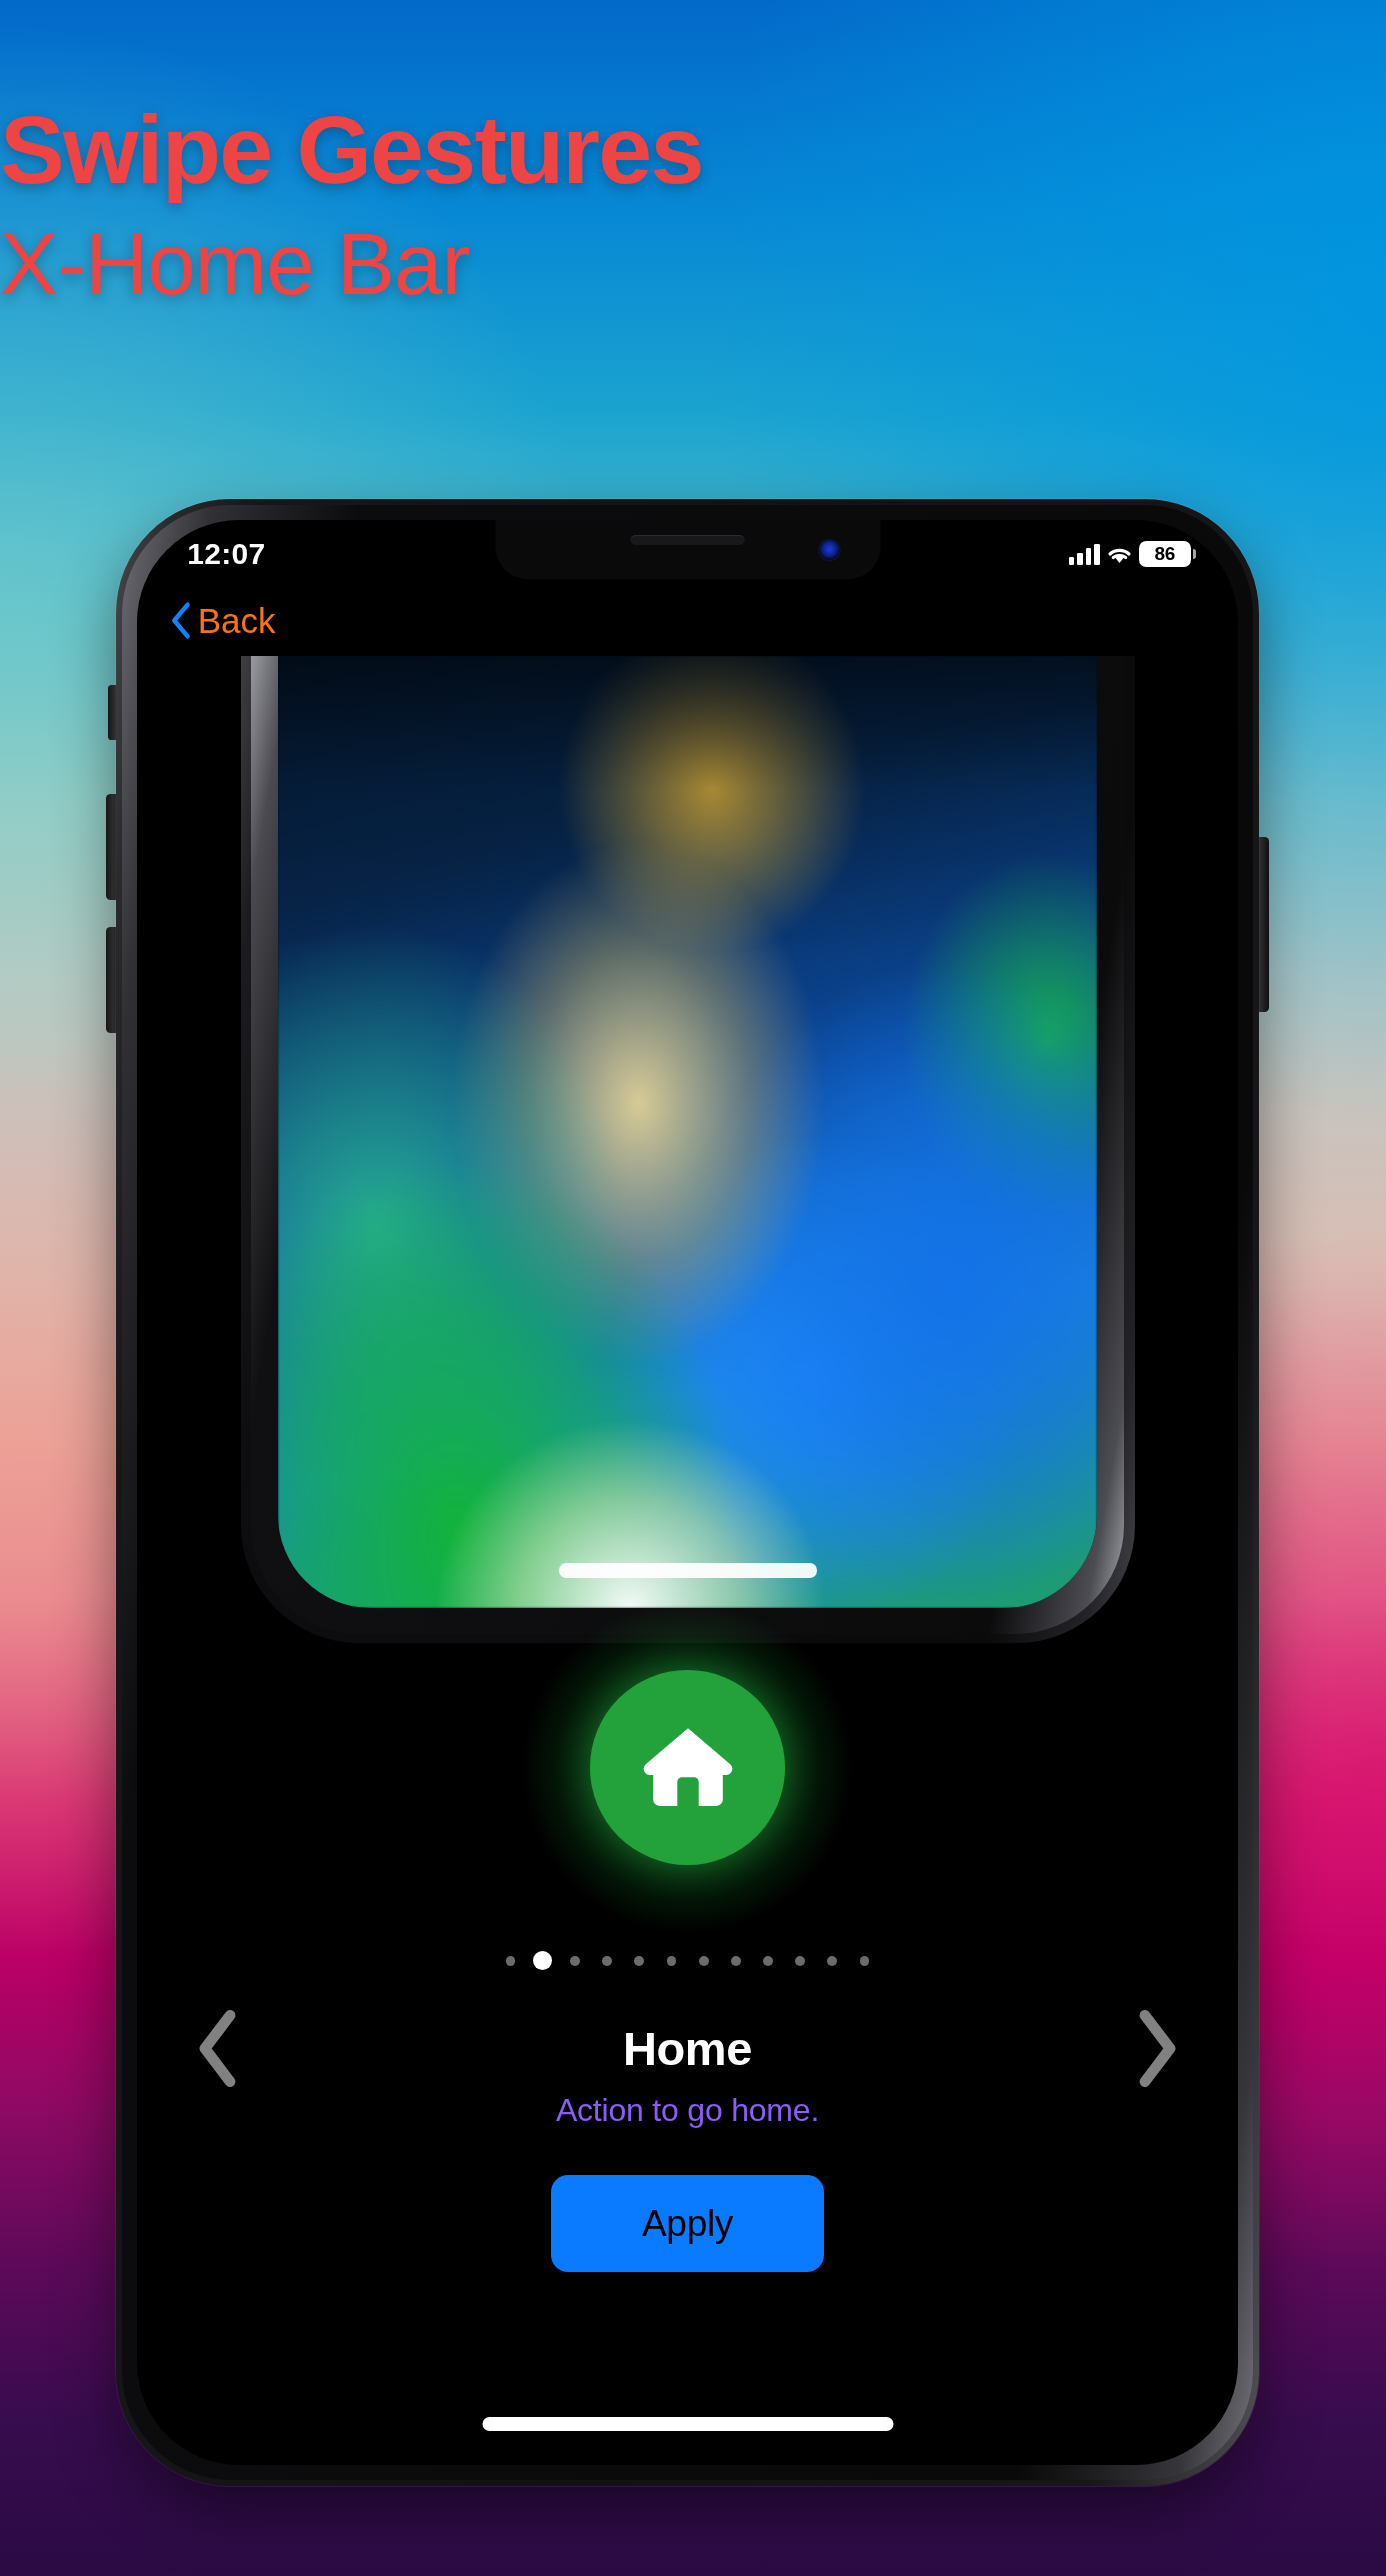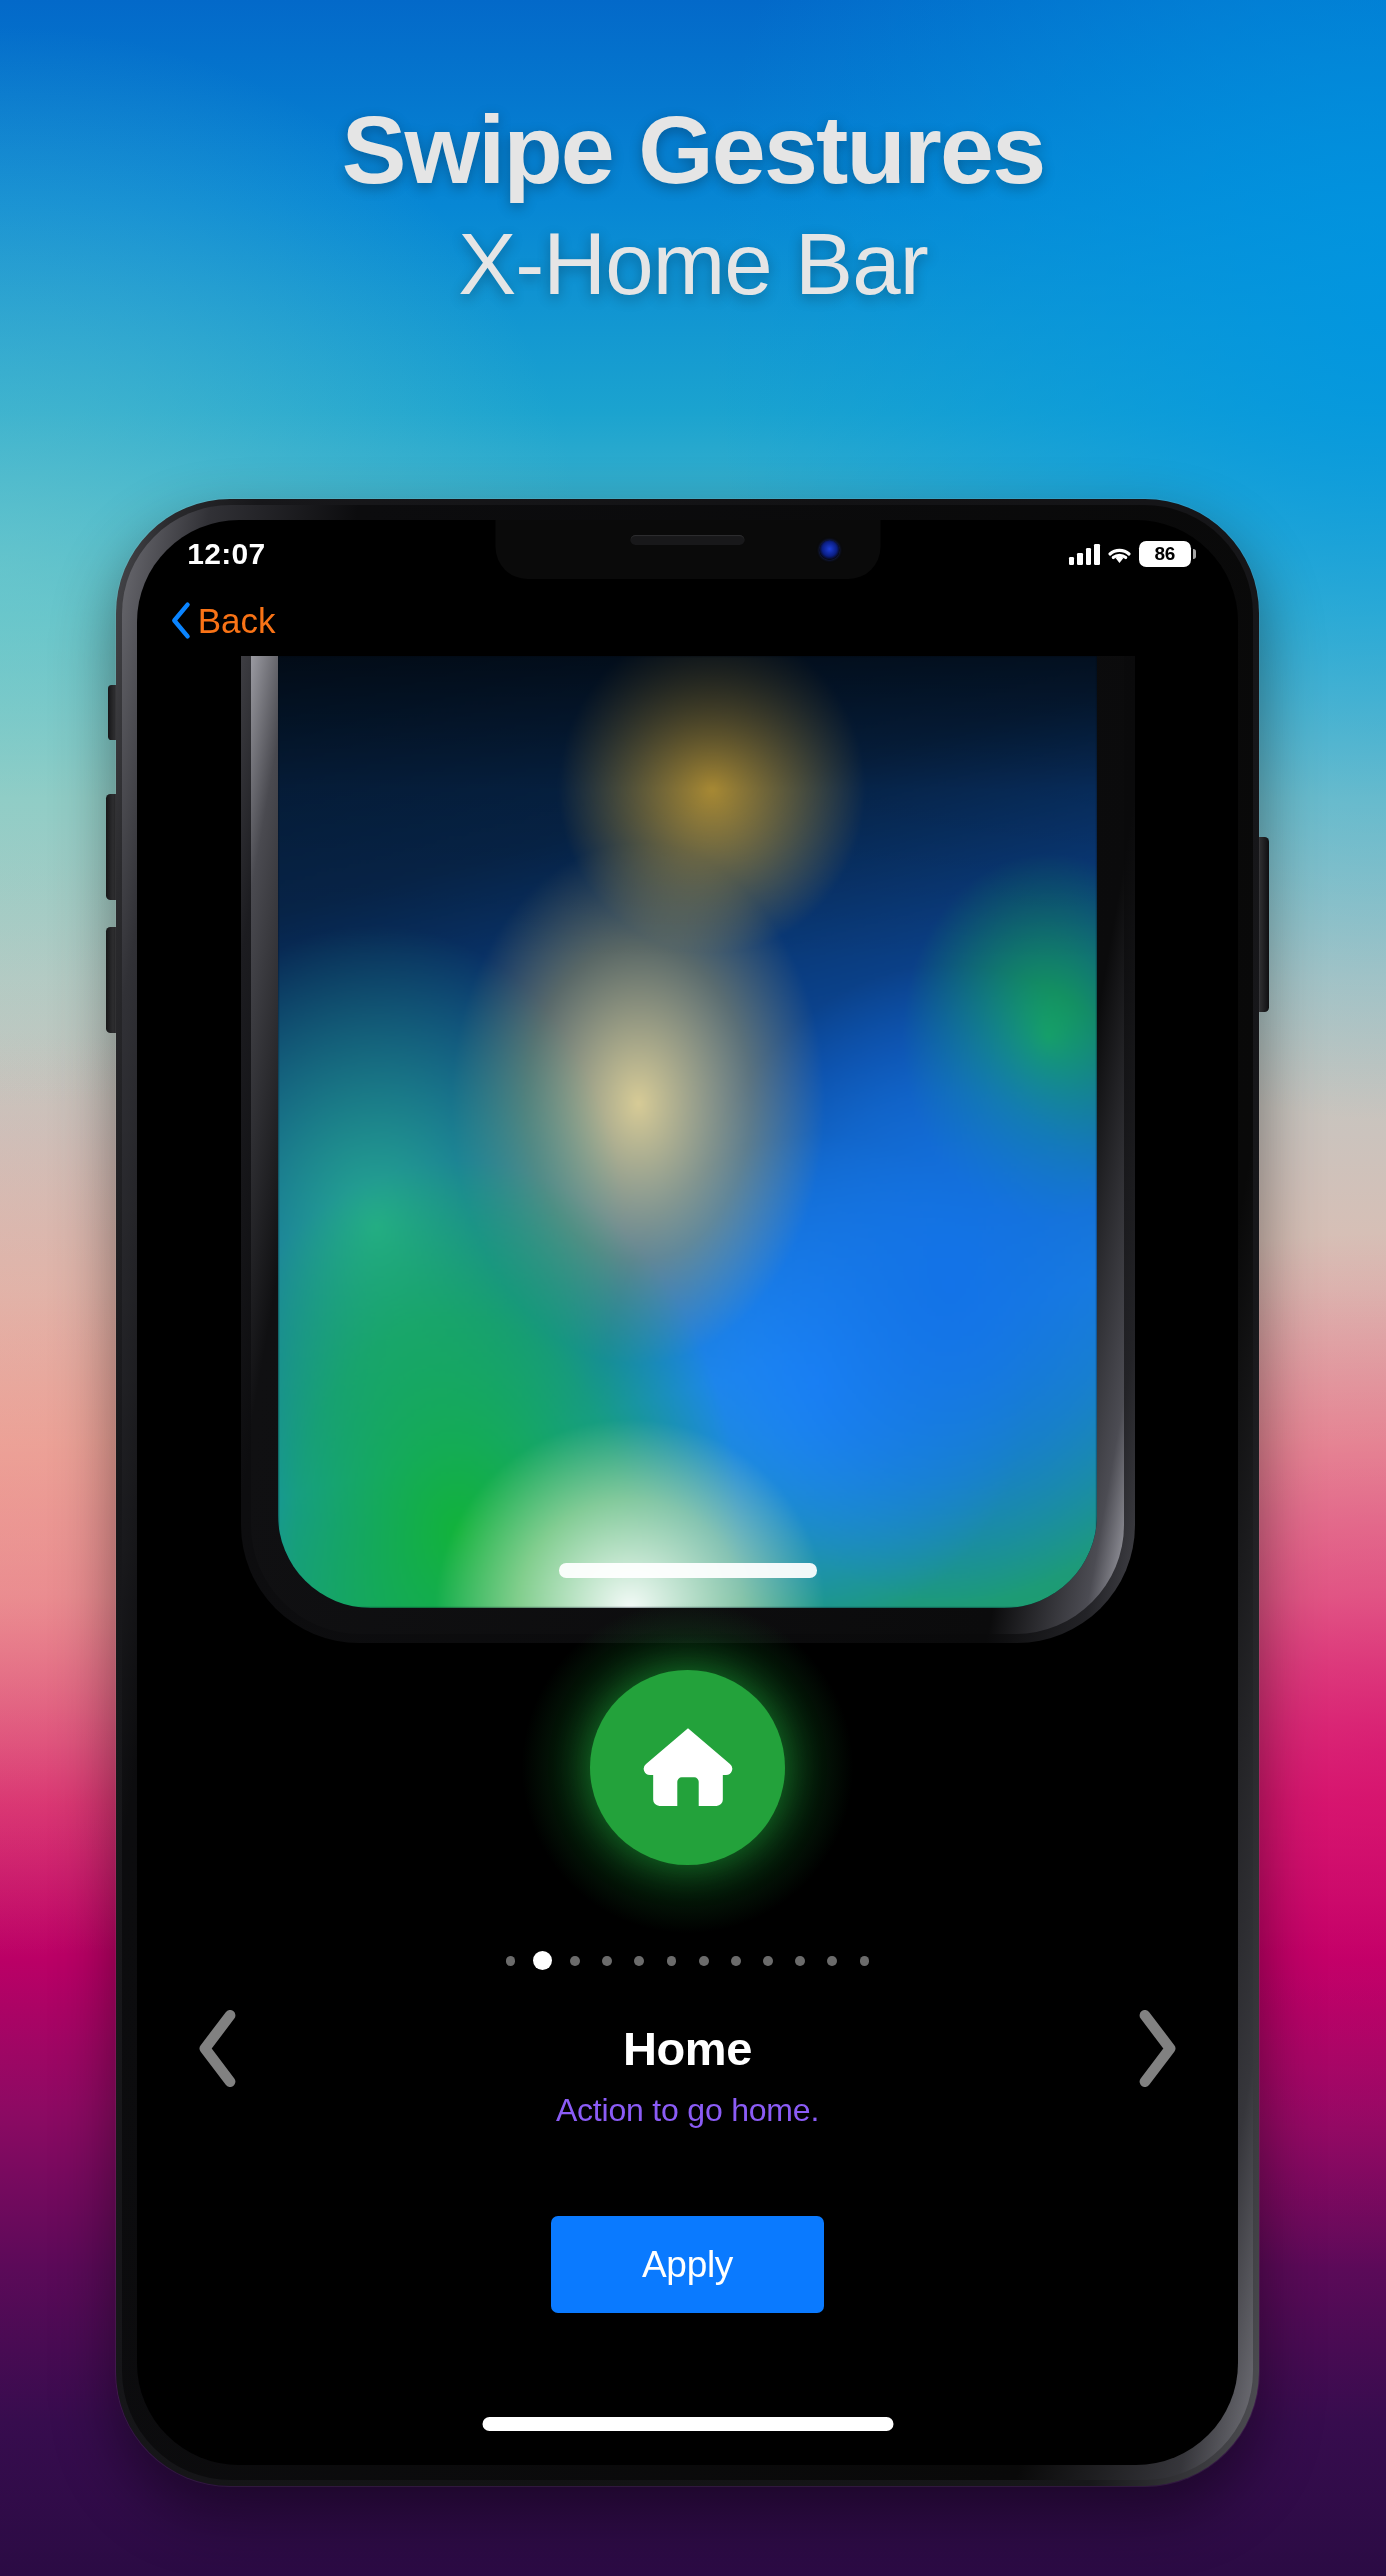--- a/index.html
+++ b/index.html
@@ -37,21 +37,21 @@
     background:
       radial-gradient(ellipse 70% 45% at 100% 12%, rgba(0,150,225,.85), rgba(0,150,225,0) 70%),
       radial-gradient(ellipse 60% 30% at 0% 22%, rgba(120,205,205,.55), rgba(120,205,205,0) 70%),
       radial-gradient(ellipse 75% 28% at 100% 68%, rgba(215,0,110,.55), rgba(215,0,110,0) 72%),
       radial-gradient(ellipse 70% 25% at 0% 58%, rgba(240,150,140,.45), rgba(240,150,140,0) 72%);
   }
 
   
   #headline {
     position:absolute; top:98px; left:0; width:100%;
-    text-align:center; color:#e5e5e5;
+    color:#ef4444;
     text-shadow:0 3.6px 12.5px rgba(0,0,0,.28);
     z-index:5;
   }
   #headline .l1 {
     font-size:97px; font-weight:bold; line-height:1.08;
     letter-spacing:-1.8px;
   }
   #headline .l2 {
     font-size:87px; font-weight:300; line-height:1.15;
     letter-spacing:-0.9px; margin-top:11px;
@@ -252,26 +252,25 @@
   #car-desc {
     font-size:32px; color:#8b5cf6; margin-top:-5.4px; letter-spacing:-0.2px;
   }
 
   
   #apply-wrap {
     position:absolute; top:1655px; left:0; width:100%;
     display:flex; justify-content:center; z-index:7;
   }
   #apply-btn {
-    width:273px; height:97px; border-radius:7px;
-    background:#0a7aff; color:#ffffff;
+    width:273px; height:97px; border-radius:17px;
+    background:#0a7aff; color:#000000;
     display:flex; align-items:center; justify-content:center;
     font-size:37px; letter-spacing:-0.3px; border:none;
     font-family:"Liberation Sans", sans-serif;
-    margin-top:41px;
   }
 
   #outer-homebar {
     position:absolute; bottom:34px; left:50%; transform:translateX(-50%);
     width:411px; height:13.4px; border-radius:7.2px; background:#fff; z-index:8;
   }
 </style>
 </head>
 <body>
 

